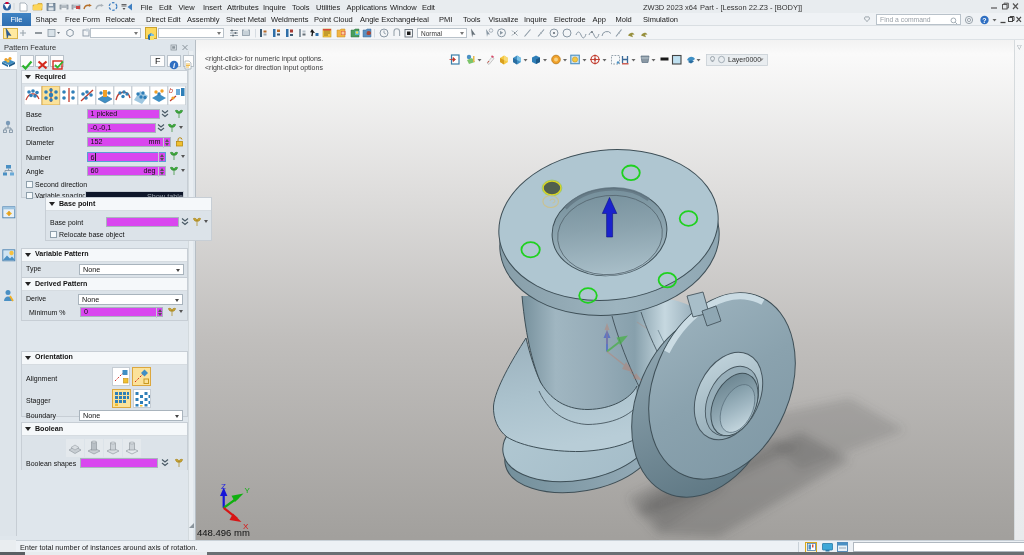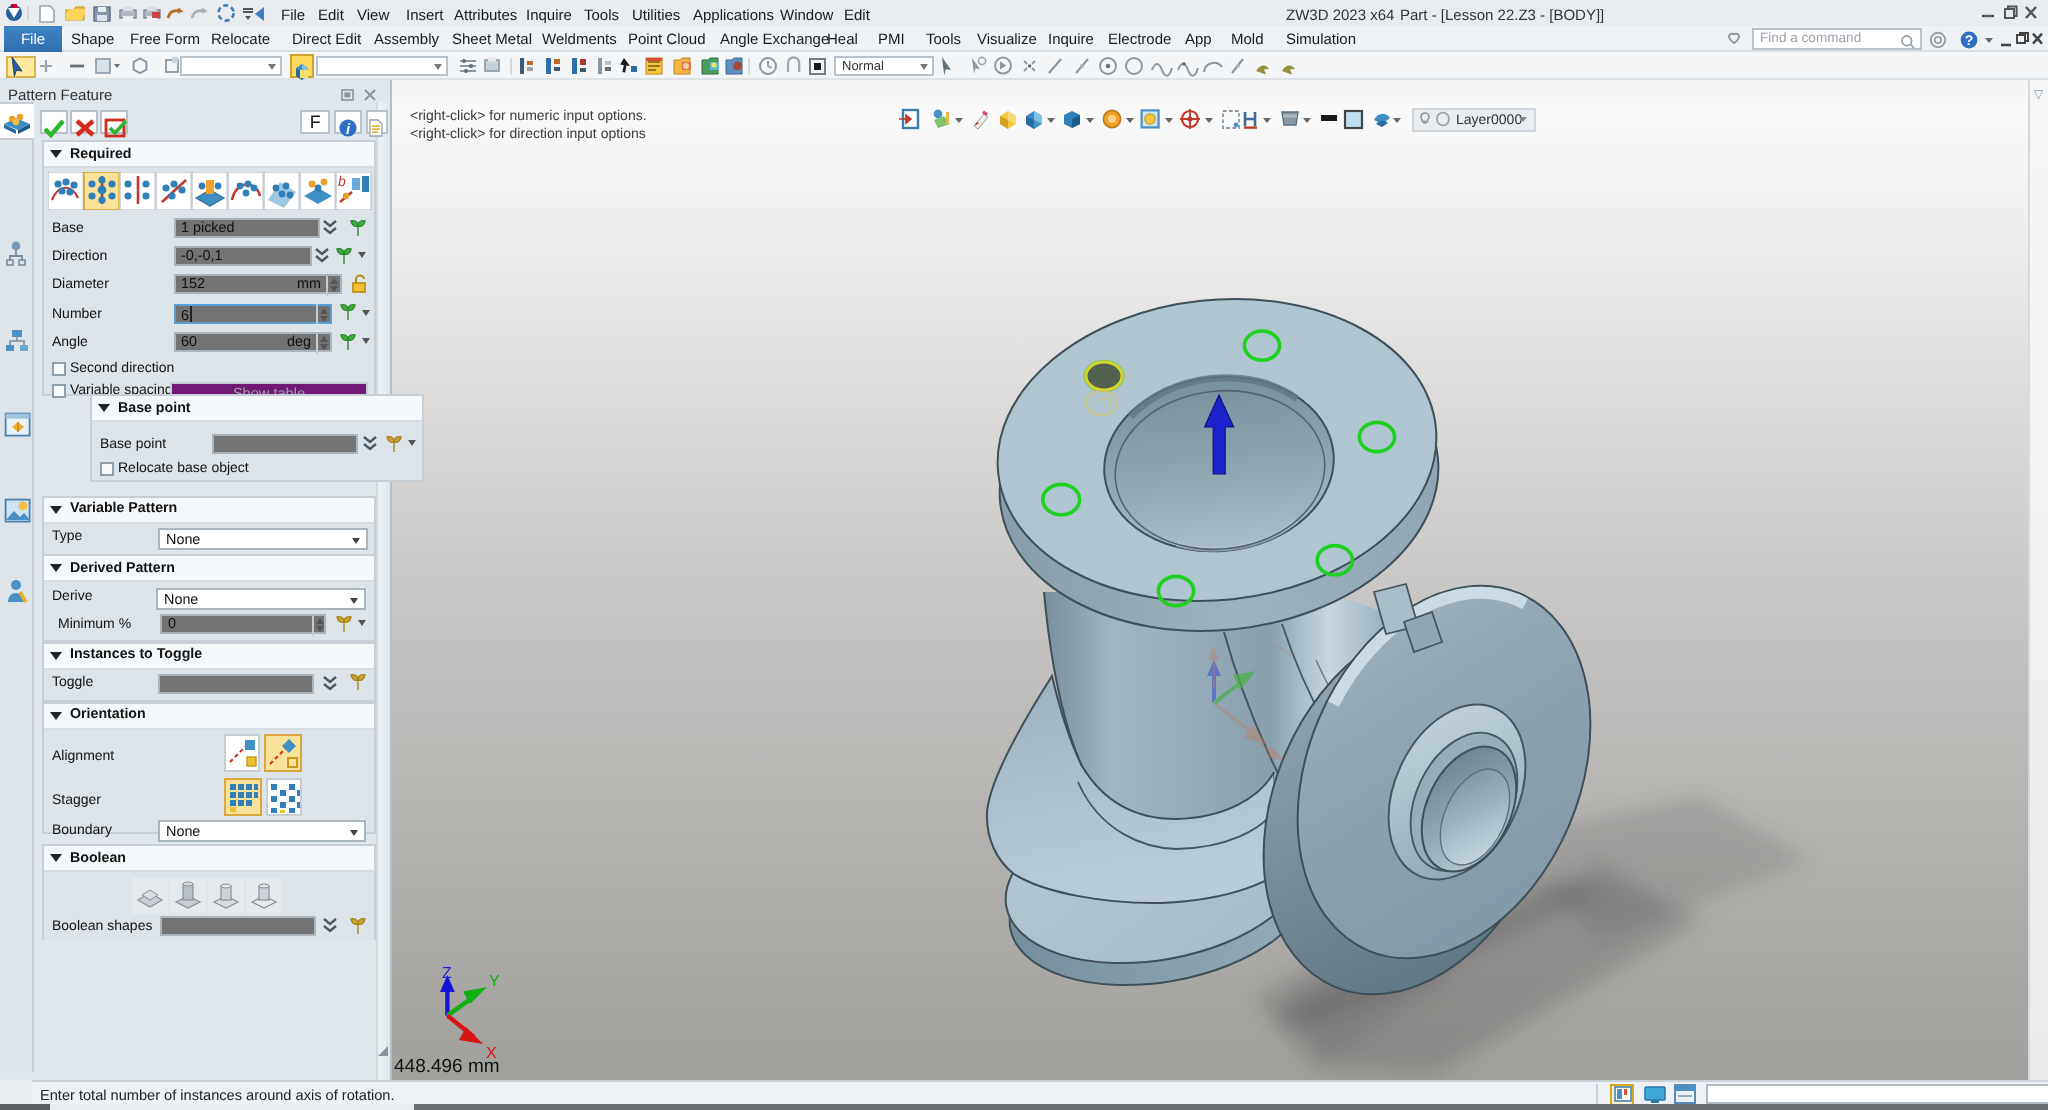--- a/index.html
+++ b/index.html
@@ -21,21 +21,21 @@
 #ptitle{position:absolute;left:4px;top:3px;font-size:7.5px;color:#333;}
 #strip{position:absolute;left:0;top:11px;width:17px;height:485px;background:#dde4ea;border-right:1px solid #c6cdd4;}
 .scell{position:absolute;left:0;width:17px;height:19px;}
 .sel{background:#fff;border-top:1px solid #c6cdd4;border-bottom:1px solid #c6cdd4;}
 .pbtn{position:absolute;background:#fdfdfd;border:1px solid #b9c2ca;}
 .grp{position:absolute;left:21px;width:167px;border:1px solid #c7ced5;}
 .ghead{background:#f5f8fa;border-bottom:1px solid #d6dce1;font-size:7.1px;font-weight:bold;color:#111;padding:1.5px 0 0 13px;height:13px;}
 .ghead:before{content:"";position:absolute;left:3px;margin-top:2.5px;border-left:3px solid transparent;border-right:3px solid transparent;border-top:4px solid #222;}
 .gbody{background:#dce3e9;position:relative;}
 .lbl{position:absolute;font-size:7px;color:#111;}
-.inp{position:absolute;background:#737373;border:1px solid #a9b4bd;font-size:7.2px;color:#111;line-height:8px;padding:0 0 0 3px;height:10px;}
+.inp{position:absolute;background:#d946ef;border:1px solid #a9b4bd;font-size:7.2px;color:#111;line-height:8px;padding:0 0 0 3px;height:10px;}
 .spin{position:absolute;width:6px;height:10px;border-left:1px solid #c4ccd2;}
 .spin:before{content:"";position:absolute;left:1px;top:1.5px;border-left:2px solid transparent;border-right:2px solid transparent;border-bottom:3px solid #555;}
 .spin:after{content:"";position:absolute;left:1px;bottom:1.5px;border-left:2px solid transparent;border-right:2px solid transparent;border-top:3px solid #555;}
 .chev{position:absolute;width:8px;height:9px;}
 .cb{position:absolute;width:7px;height:7px;background:#f6fafc;border:1px solid #8fa0ac;}
 .ddp{position:absolute;background:#fff;border:1px solid #a9b4bd;font-size:7.2px;color:#111;line-height:9px;padding-left:3px;height:11px;}
 .ddp:after{content:"";position:absolute;right:3px;top:4px;border-left:2.5px solid transparent;border-right:2.5px solid transparent;border-top:3px solid #444;}
 .icell{position:absolute;background:#fff;border:1px solid #c6cdd4;}
 .ycell{background:#fbe29a;border:1px solid #dca73e;}
 
@@ -705,21 +705,21 @@
       <div class="inp" style="left:64.5px;top:82px;width:79px;">60<span style="position:absolute;right:9px;">deg</span></div>
       <div class="spin" style="left:136px;top:82.5px;"></div>
       <svg class="ico" style="left:147px;top:81.5px;" width="10" height="10" viewBox="0 0 10 10">
           <path d="M5 9V4M5 4C5 1.5 3 1 1.5 1.5 2 4 3.5 4.5 5 4zM5 4c0-2.5 2-3 3.5-2.5C8 4 6.5 4.5 5 4z" fill="#3fae3f" stroke="#2c8a2c" stroke-width="0.7"></path>
         </svg>
       <div class="dar" style="left:159px;top:85px;"></div>
       <div class="cb" style="left:4px;top:96.5px;"></div>
       <div class="lbl" style="left:13px;top:96.5px;">Second direction</div>
       <div class="cb" style="left:4px;top:108px;"></div>
       <div class="lbl" style="left:13px;top:108px;">Variable spacing</div>
-      <div style="position:absolute;left:63px;top:106.5px;width:99px;height:10.5px;background:#701a75;border:1px solid #c6cdd4;font-size:7.3px;color:#99a2aa;text-align:center;line-height:9.5px;">Show table</div>
+      <div style="position:absolute;left:63px;top:106.5px;width:99px;height:10.5px;background:#0f172a;border:1px solid #c6cdd4;font-size:7.3px;color:#99a2aa;text-align:right;line-height:9.5px;">Show table</div>
     </div>
   </div>
 
   <div class="grp" style="top:157px;height:44px;margin-left:24px;">
     <div class="ghead">Base point</div>
     <div class="gbody" style="height:29px;">
       <div class="lbl" style="left:4px;top:8px;">Base point</div>
       <div class="inp" style="left:60px;top:6px;width:73px;"></div>
       <svg class="chev" style="left:135px;top:6px;" viewBox="0 0 8 9">
           <path d="M1 1.5l3 2.5 3-2.5M1 5l3 2.5 3-2.5" fill="none" stroke="#4a5a66" stroke-width="1.2"></path>
@@ -749,33 +749,20 @@
       <div class="lbl" style="left:7px;top:18px;">Minimum %</div>
       <div class="inp" style="left:58px;top:16px;width:83px;">0</div>
       <div class="spin" style="left:134px;top:16.5px;"></div>
       <svg class="ico" style="left:145px;top:15.5px;" width="10" height="10" viewBox="0 0 10 10">
           <path d="M5 9V4M5 4C5 1.5 3 1 1.5 1.5 2 4 3.5 4.5 5 4zM5 4c0-2.5 2-3 3.5-2.5C8 4 6.5 4.5 5 4z" fill="#c8a434" stroke="#a8841a" stroke-width="0.7"></path>
         </svg>
       <div class="dar" style="left:157px;top:19px;"></div>
     </div>
   </div>
 
-  <div class="grp" style="top:280.5px;height:30px;">
-    <div class="ghead">Instances to Toggle</div>
-    <div class="gbody" style="height:15.5px;">
-      <div class="lbl" style="left:4px;top:3.5px;">Toggle</div>
-      <div class="inp" style="left:57px;top:2px;width:78px;"></div>
-      <svg class="chev" style="left:139px;top:2px;" viewBox="0 0 8 9">
-          <path d="M1 1.5l3 2.5 3-2.5M1 5l3 2.5 3-2.5" fill="none" stroke="#4a5a66" stroke-width="1.2"></path>
-        </svg>
-      <svg class="ico" style="left:151.5px;top:1.5px;" width="10" height="10" viewBox="0 0 10 10">
-          <path d="M5 9V4M5 4C5 1.5 3 1 1.5 1.5 2 4 3.5 4.5 5 4zM5 4c0-2.5 2-3 3.5-2.5C8 4 6.5 4.5 5 4z" fill="#c8a434" stroke="#a8841a" stroke-width="0.7"></path>
-        </svg>
-    </div>
-  </div>
 
   <div class="grp" style="top:310.5px;height:66px;">
     <div class="ghead">Orientation</div>
     <div class="gbody" style="height:51.5px;">
       <div class="lbl" style="left:4px;top:10px;">Alignment</div>
       <div class="icell" style="left:89.5px;top:2.5px;width:18px;height:19px;">
         <svg width="16" height="17" viewBox="0 0 16 17">
             <path d="M2 13L11 4" stroke="#d42a1e" stroke-width="1" stroke-dasharray="2 1.5"></path>
             <rect x="9.5" y="2" width="5" height="5" fill="#3f8fc4"></rect>
             <rect x="10.5" y="10.5" width="4.5" height="4.5" fill="#f0c030" stroke="#c89820" stroke-width="0.7"></rect>

